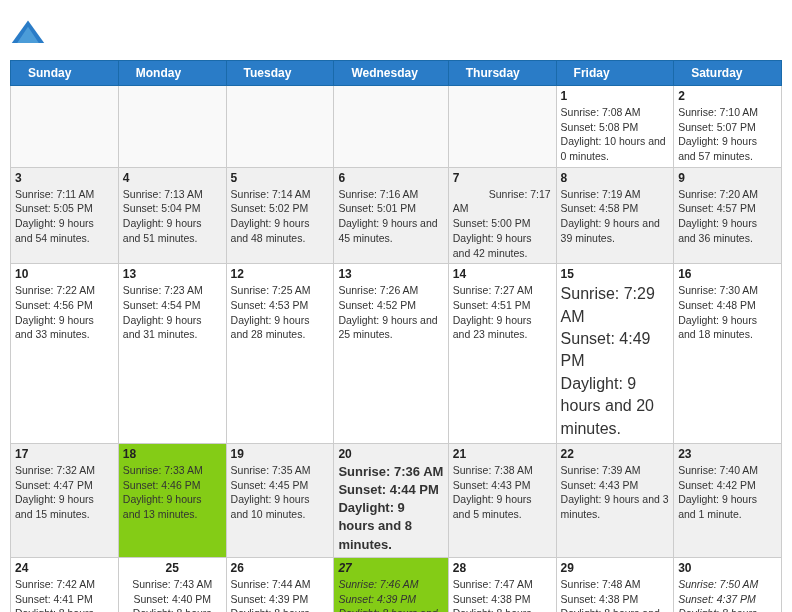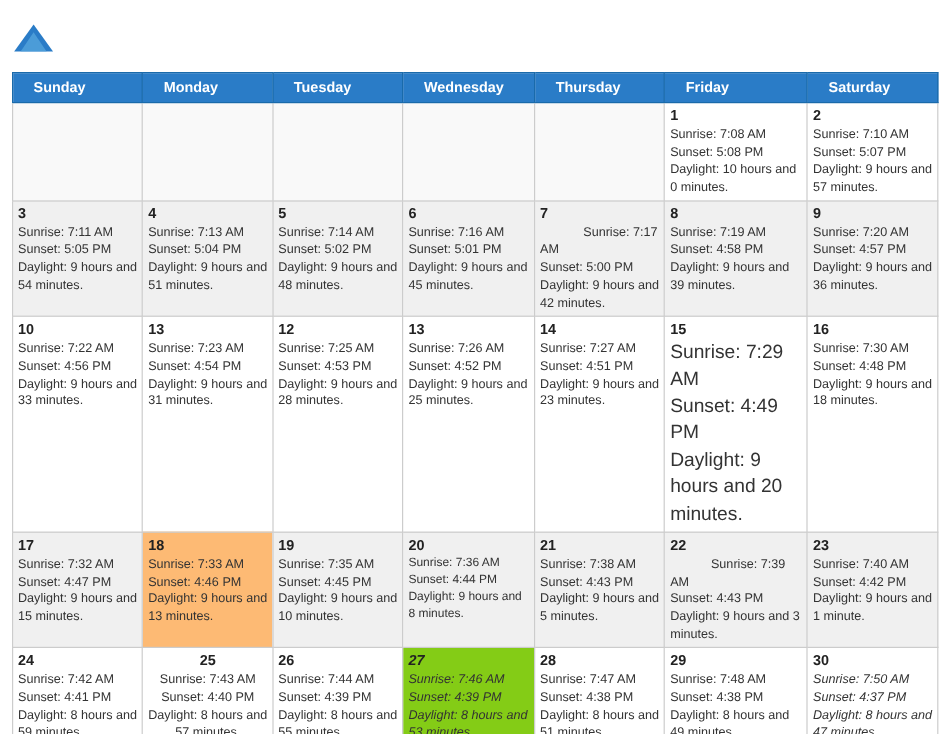--- a/index.html
+++ b/index.html
@@ -146,25 +146,25 @@
         <td style="background: rgb(255, 255, 255);"><span class="day-num">10</span><span style="font-size: 10.5px; line-height: 1.4;">Sunrise: 7:22 AM<br>Sunset: 4:56 PM<br>Daylight: 9 hours and 33 minutes.</span></td>
         <td style="background: rgb(255, 255, 255);"><span class="day-num">13</span><span style="font-size: 10.5px; line-height: 1.4;">Sunrise: 7:23 AM<br>Sunset: 4:54 PM<br>Daylight: 9 hours and 31 minutes.</span></td>
         <td style="background: rgb(255, 255, 255);"><span class="day-num">12</span><span style="font-size: 10.5px; line-height: 1.4;">Sunrise: 7:25 AM<br>Sunset: 4:53 PM<br>Daylight: 9 hours and 28 minutes.</span></td>
         <td style="background: rgb(255, 255, 255);"><span class="day-num">13</span><span style="font-size: 10.5px; line-height: 1.4;">Sunrise: 7:26 AM<br>Sunset: 4:52 PM<br>Daylight: 9 hours and 25 minutes.</span></td>
         <td style="background: rgb(255, 255, 255);"><span class="day-num">14</span><span style="font-size: 10.5px; line-height: 1.4;">Sunrise: 7:27 AM<br>Sunset: 4:51 PM<br>Daylight: 9 hours and 23 minutes.</span></td>
         <td style="background: rgb(255, 255, 255);"><span class="day-num">15</span><span style="font-size: 16px; line-height: 1.4;">Sunrise: 7:29 AM<br>Sunset: 4:49 PM<br>Daylight: 9 hours and 20 minutes.</span></td>
         <td style="background: rgb(255, 255, 255);"><span class="day-num">16</span><span style="font-size: 10.5px; line-height: 1.4;">Sunrise: 7:30 AM<br>Sunset: 4:48 PM<br>Daylight: 9 hours and 18 minutes.</span></td>
       </tr>
       <tr>
         <td style="background: rgb(240, 240, 240);"><span class="day-num">17</span><span style="font-size: 10.5px; line-height: 1.4;">Sunrise: 7:32 AM<br>Sunset: 4:47 PM<br>Daylight: 9 hours and 15 minutes.</span></td>
-        <td style="background: #fdba74; margin-left: 31px;"><span class="day-num">18</span><span style="font-size: 10.5px; line-height: 1.4;">Sunrise: 7:33 AM<br>Sunset: 4:46 PM<br>Daylight: 9 hours and 13 minutes.</span></td>
+        <td style="background: #84cc16; margin-left: 31px;"><span class="day-num">18</span><span style="font-size: 10.5px; line-height: 1.4;">Sunrise: 7:33 AM<br>Sunset: 4:46 PM<br>Daylight: 9 hours and 13 minutes.</span></td>
         <td style="background: rgb(240, 240, 240);"><span class="day-num">19</span><span style="font-size: 10.5px; line-height: 1.4;">Sunrise: 7:35 AM<br>Sunset: 4:45 PM<br>Daylight: 9 hours and 10 minutes.</span></td>
-        <td style="background: rgb(240, 240, 240);"><span class="day-num">20</span><span style="font-size: 10px; line-height: 1.4;">Sunrise: 7:36 AM<br>Sunset: 4:44 PM<br>Daylight: 9 hours and 8 minutes.</span></td>
+        <td style="background: rgb(240, 240, 240);"><span class="day-num">20</span><span style="font-size: 13px; line-height: 1.4; font-weight: bold;">Sunrise: 7:36 AM<br>Sunset: 4:44 PM<br>Daylight: 9 hours and 8 minutes.</span></td>
         <td style="background: rgb(240, 240, 240);"><span class="day-num">21</span><span style="font-size: 10.5px; line-height: 1.4;">Sunrise: 7:38 AM<br>Sunset: 4:43 PM<br>Daylight: 9 hours and 5 minutes.</span></td>
-        <td style="background: rgb(240, 240, 240);"><span class="day-num">22</span><span style="font-size: 10.5px; line-height: 1.4; margin-left: 34px;">Sunrise: 7:39 AM<br>Sunset: 4:43 PM<br>Daylight: 9 hours and 3 minutes.</span></td>
+        <td style="background: rgb(240, 240, 240);"><span class="day-num">22</span><span style="font-size: 10.5px; line-height: 1.4;">Sunrise: 7:39 AM<br>Sunset: 4:43 PM<br>Daylight: 9 hours and 3 minutes.</span></td>
         <td style="background: rgb(240, 240, 240);"><span class="day-num">23</span><span style="font-size: 10.5px; line-height: 1.4;">Sunrise: 7:40 AM<br>Sunset: 4:42 PM<br>Daylight: 9 hours and 1 minute.</span></td>
       </tr>
       <tr>
         <td style="background: rgb(255, 255, 255);"><span class="day-num">24</span><span style="font-size: 10.5px; line-height: 1.4;">Sunrise: 7:42 AM<br>Sunset: 4:41 PM<br>Daylight: 8 hours and 59 minutes.</span></td>
         <td style="background: rgb(255, 255, 255); text-align: center;"><span class="day-num">25</span><span style="font-size: 10.5px; line-height: 1.4;">Sunrise: 7:43 AM<br>Sunset: 4:40 PM<br>Daylight: 8 hours and 57 minutes.</span></td>
         <td style="background: rgb(255, 255, 255);"><span class="day-num">26</span><span style="font-size: 10.5px; line-height: 1.4;">Sunrise: 7:44 AM<br>Sunset: 4:39 PM<br>Daylight: 8 hours and 55 minutes.</span></td>
         <td style="background: #84cc16; font-style: italic;"><span class="day-num">27</span><span style="font-size: 10.5px; line-height: 1.4;">Sunrise: 7:46 AM<br>Sunset: 4:39 PM<br>Daylight: 8 hours and 53 minutes.</span></td>
         <td style="background: rgb(255, 255, 255);"><span class="day-num">28</span><span style="font-size: 10.5px; line-height: 1.4;">Sunrise: 7:47 AM<br>Sunset: 4:38 PM<br>Daylight: 8 hours and 51 minutes.</span></td>
         <td style="background: rgb(255, 255, 255);"><span class="day-num">29</span><span style="font-size: 10.5px; line-height: 1.4;">Sunrise: 7:48 AM<br>Sunset: 4:38 PM<br>Daylight: 8 hours and 49 minutes.</span></td>
         <td style="background: rgb(255, 255, 255);"><span class="day-num">30</span><span style="font-size: 10.5px; line-height: 1.4; font-style: italic;">Sunrise: 7:50 AM<br>Sunset: 4:37 PM<br>Daylight: 8 hours and 47 minutes.</span></td>

